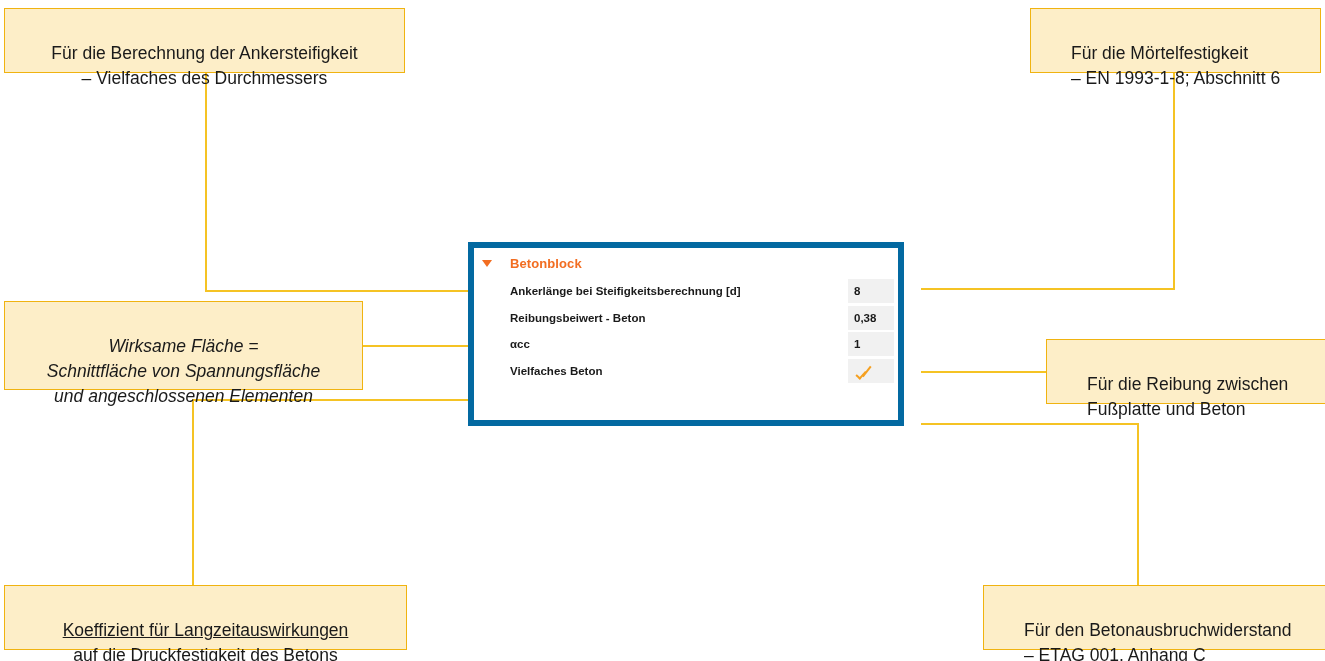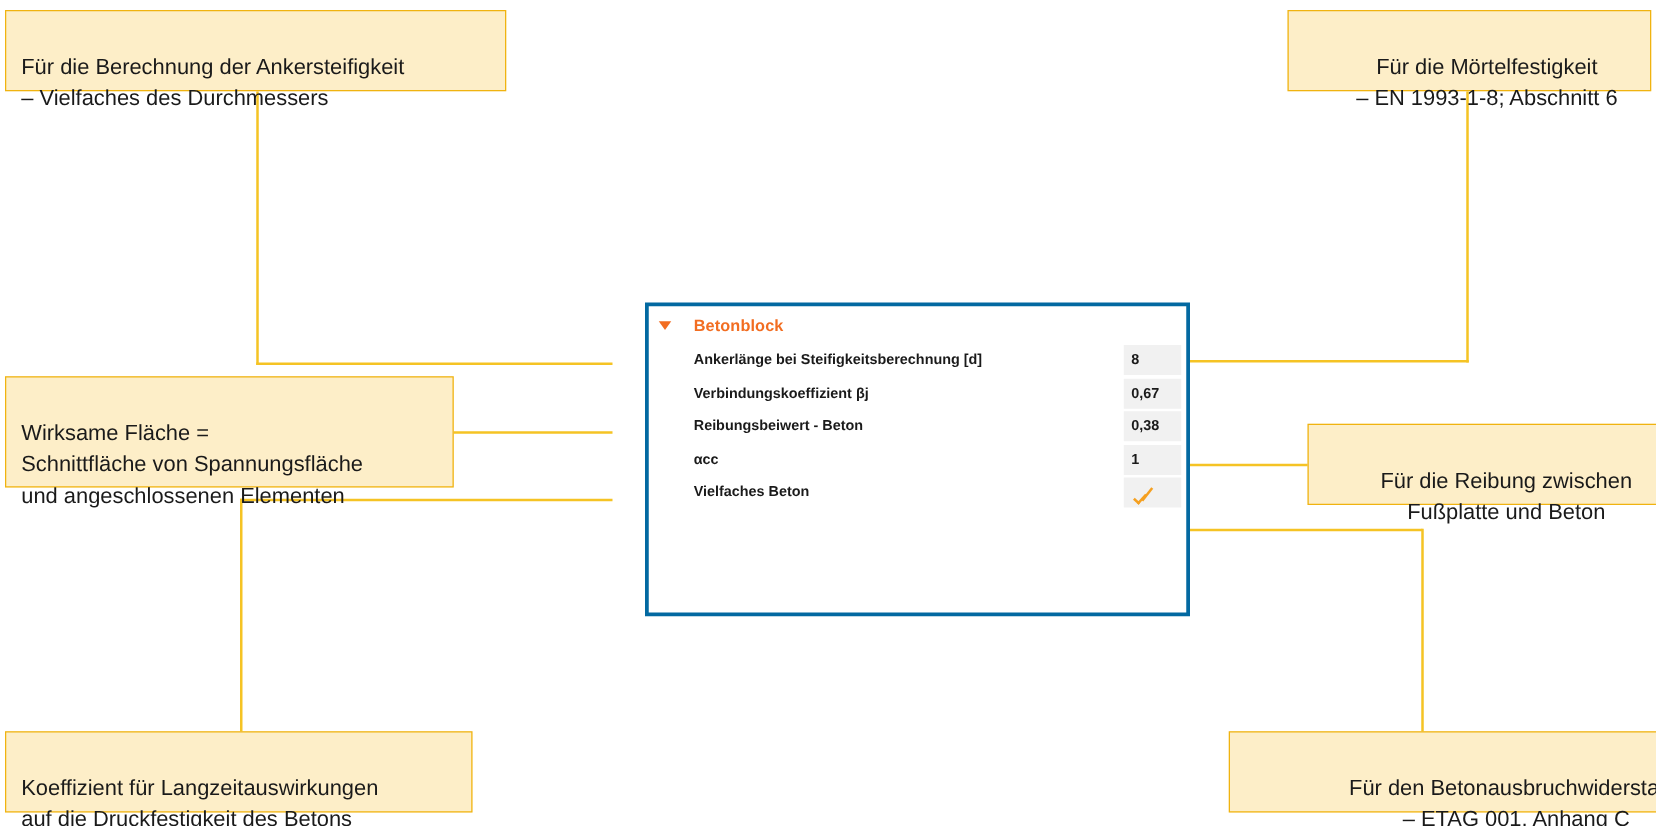--- a/index.html
+++ b/index.html
@@ -30,33 +30,33 @@
     box-sizing: border-box;
     background: #fdeec8;
     border: 1.5px solid #f0b310;
     color: #1a1a1a;
     font-size: 17.5px;
     line-height: 25px;
     padding: 7px 12px 8px 12px;
     white-space: pre-line;
     z-index: 3;
   }
-  .callout.right { text-align: center; padding-left: 40px; }
-  .callout.left  { text-align: left; }
+  .callout.right { text-align: left; padding-left: 40px; }
+  .callout.left  { text-align: center; }
 
   
   #property-panel {
     position: absolute;
-    left: 516px;
+    left: 468px;
     top: 242px;
     width: 436px;
-    height: 251px;
+    height: 184px;
     box-sizing: border-box;
     background: #ffffff;
-    border: 3px solid #0369a1;
+    border: 6px solid #0369a1;
     z-index: 4;
     font-size: 11.5px;
   }
   .panel-header {
     display: flex;
     align-items: center;
     height: 30px;
     padding-left: 6px;
   }
   .tri {
@@ -155,32 +155,32 @@
 <div class="callout left" style="left:4px; top:8px; width:401px; height:65px;">
   <span>Für die Berechnung der Ankersteifigkeit
 – Vielfaches des Durchmessers</span>
 </div>
 
 <div class="callout right" style="left:1030px; top:8px; width:291px; height:65px;">
   <span>Für die Mörtelfestigkeit
 – EN 1993-1-8; Abschnitt 6</span>
 </div>
 
-<div class="callout left" style="left:4px; top:301px; width:359px; height:89px;">
+<div class="callout left" style="left:4px; top:301px; width:359px; height:89px;font-style:italic;">
   <span>Wirksame Fläche =
 Schnittfläche von Spannungsfläche
 und angeschlossenen Elementen</span>
 </div>
 
 <div class="callout right" style="left:1046px; top:339px; width:290px; height:65px;">
   <span>Für die Reibung zwischen
 Fußplatte und Beton</span>
 </div>
 
-<div class="callout left" style="left:4px; top:585px; width:374px; height:65px;">
+<div class="callout left" style="left:4px; top:585px; width:403px; height:65px;text-decoration:underline;">
   <span>Koeffizient für Langzeitauswirkungen
 auf die Druckfestigkeit des Betons</span>
 </div>
 
 <div class="callout right" style="left:963px; top:585px; width:432px; height:65px;margin-left:20px;">
   <span>Für den Betonausbruchwiderstand
 – ETAG 001, Anhang C</span>
 </div>
 
 <div id="property-panel">
@@ -188,25 +188,20 @@
     <div class="tri"></div>
     <div class="panel-title">Betonblock</div>
   </div>
 
   <div class="prow">
     <div class="plabel">Ankerlänge bei Steifigkeitsberechnung [d]</div>
     <div class="pspacer"></div>
     <div class="pvalue">8</div>
   </div>
 
-  <div class="prow">
-    <div class="plabel">Verbindungskoeffizient βj</div>
-    <div class="pspacer"></div>
-    <div class="pvalue">0,67</div>
-  </div>
 
 
   <div class="prow">
     <div class="plabel">Reibungsbeiwert - Beton</div>
     <div class="pspacer"></div>
     <div class="pvalue">0,38</div>
   </div>
 
   <div class="prow">
     <div class="plabel">αcc</div>

